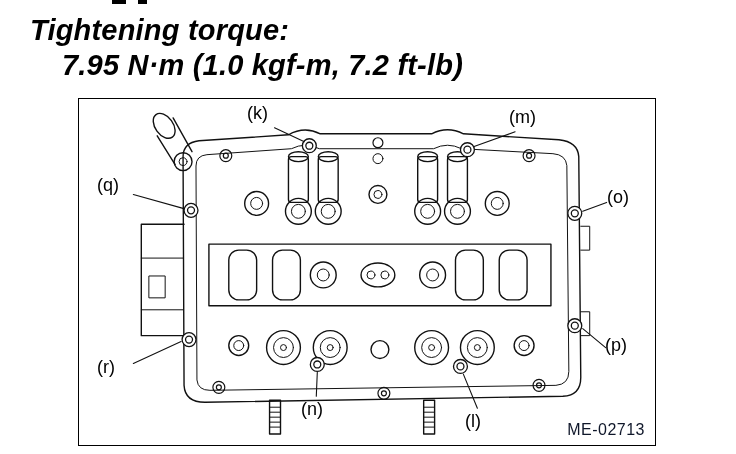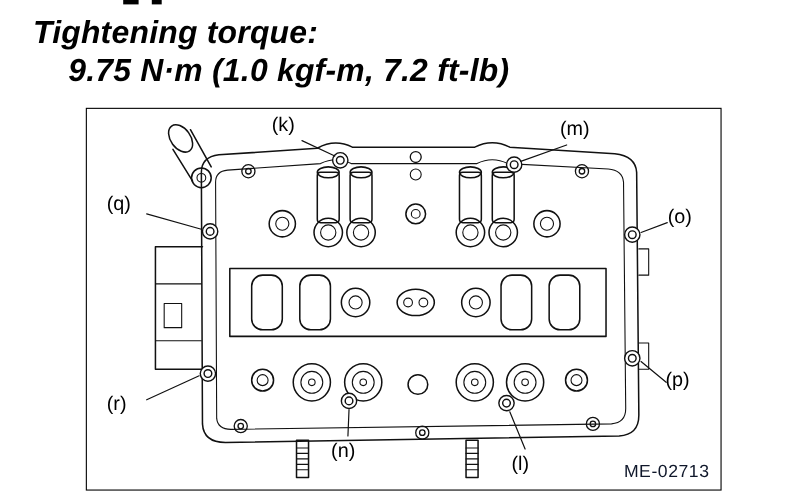--- a/index.html
+++ b/index.html
@@ -46,21 +46,21 @@
 <body>
 
 <div class="page">
 
   <div class="artifact">
       <i class="a1"></i>
       <i class="a2"></i>
     </div>
 
   <div class="torque-title">Tightening torque:</div>
-  <div class="torque-value">9.75 N·m (1.0 kgf-m, 7.2 ft-lb)</div>
+  <div class="torque-value">7.95 N·m (1.0 kgf-m, 7.2 ft-lb)</div>
 
   <div class="figure-box">
 
     <svg viewBox="0 0 578 348" aria-hidden="true">
       <g fill="none" stroke="#111" stroke-width="1.4" stroke-linejoin="round" stroke-linecap="round">
 
         <path d="M104,58 Q104,44 120,42 L210,36 Q226,27 242,35 L354,35 Q370,27 386,35 L482,41 Q501,43 502,58 L504,280 Q504,298 486,299 L126,305 Q106,305 105,288 Z"></path>
 
         <path d="M117,67 Q117,57 128,56 L213,50 Q227,43 241,50 L356,50 Q370,43 384,50 L476,55 Q489,56 490,67 L492,274 Q492,287 479,288 L131,293 Q119,293 118,283 Z" stroke-width="1"></path>
 

